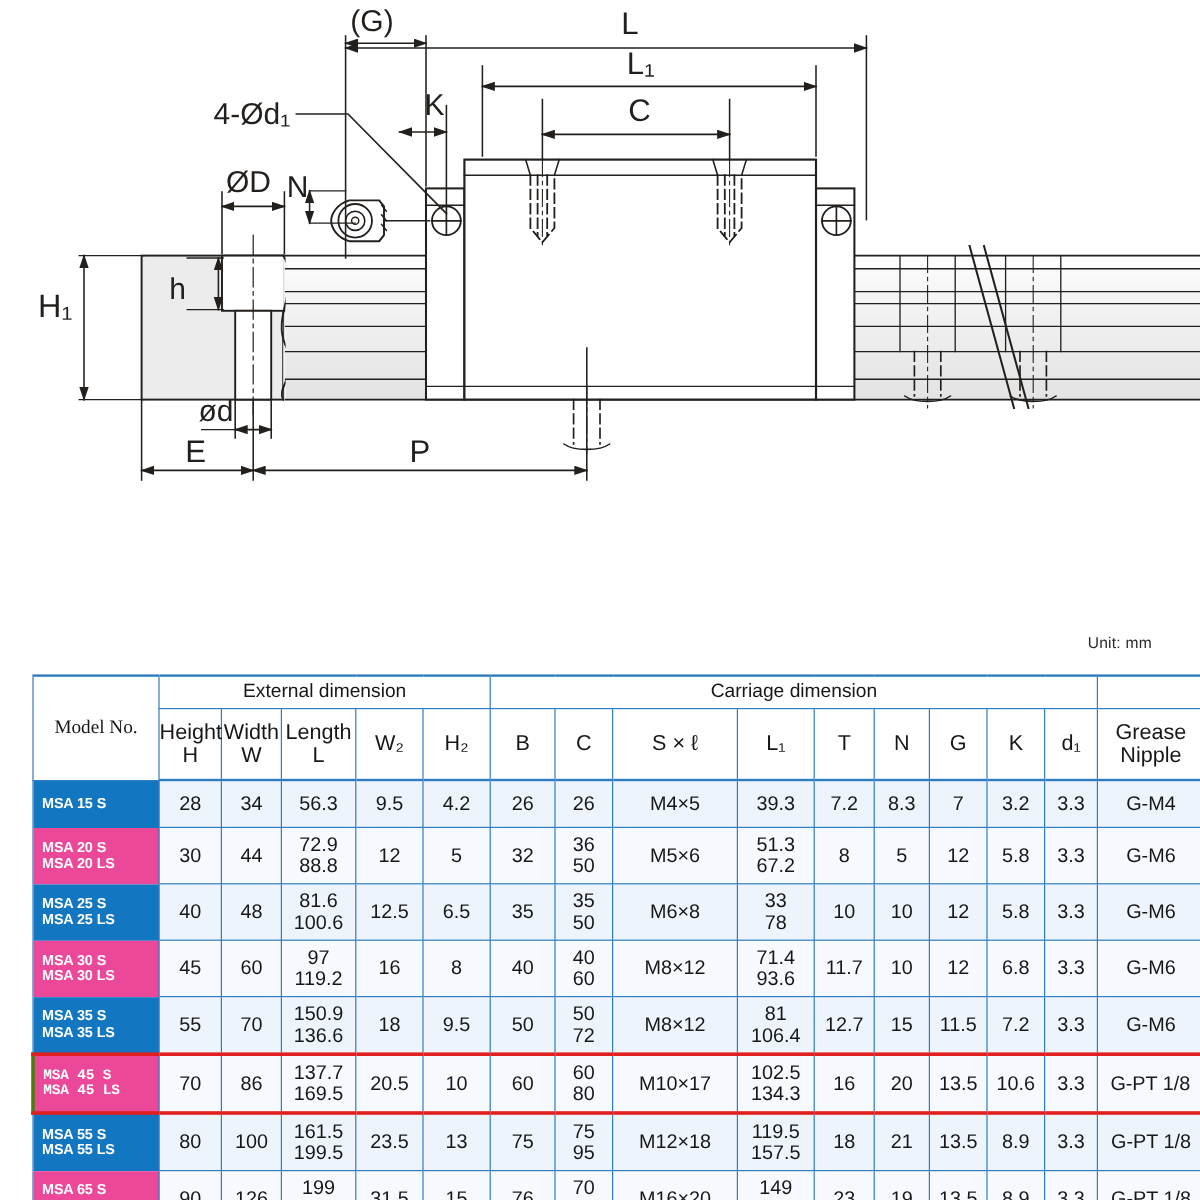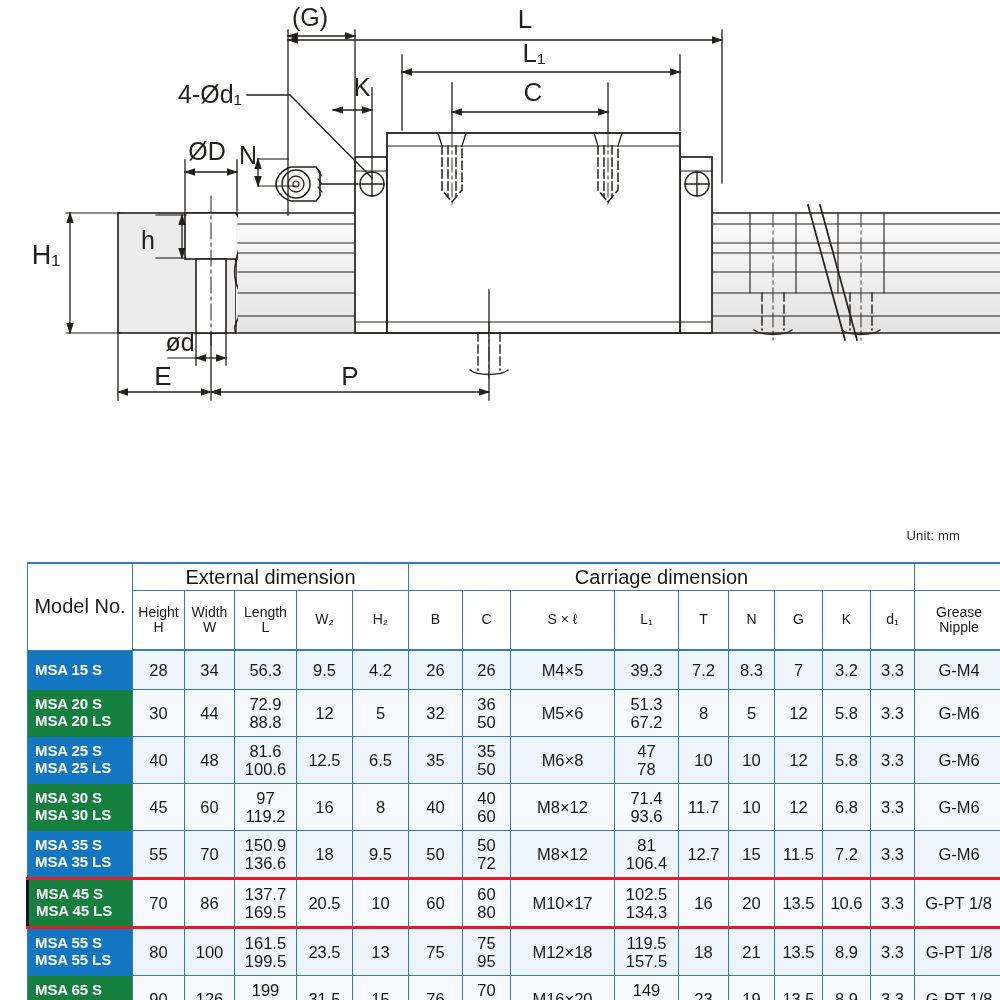--- a/index.html
+++ b/index.html
@@ -53,34 +53,35 @@
     padding: 0;
     border-left: 1.6px solid #2f7dc0;
     border-right: 1.6px solid #2f7dc0;
   }
   
   thead tr.grp th {
     border-top: 2.2px solid #2f7dc0;
     border-bottom: 1.6px solid #2f7dc0;
     height: 26px;
     font-weight: normal;
-    font-size: 20px;
+    font-size: 16px;
   }
   thead tr.sub th {
     border-bottom: 2.2px solid #2f7dc0;
     height: 58px;
     font-weight: normal;
-    font-size: 14px;
+    font-size: 18px;
     line-height: 1.08;
   }
   th.modelhead {
     border-left: none;
     border-top: 2.2px solid #2f7dc0;
     border-bottom: 2.2px solid #2f7dc0;
     font-size: 16.5px;
+    font-family: Liberation Serif, serif;
   }
   th.greasehead {
     border-right: none;
     border-top: none;
   }
   th.blank-top {
     border-top: 2.2px solid #2f7dc0;
     border-bottom: none;
     border-right: none;
   }
@@ -91,40 +92,40 @@
     border-right: none;
     border-bottom: 1.6px solid #2f7dc0;
     background: #eef4fb;
     height: 38px;
     line-height: 1.1;
   }
   tbody tr.tall td { height: 46px; }
   tbody tr td.model {
     color: #ffffff;
     font-weight: bold;
-    font-size: 15px;
+    font-size: 12px;
     text-align: left;
     padding-left: 7px;
     line-height: 1.12;
     letter-spacing: -0.1px;
     border-bottom: none;
   }
   td.model.blue  { background: #1277c0; }
-  td.model.gray  { background: #15803d; }
+  td.model.gray  { background: #ec4899; }
   tbody tr.alt td { background: #f6f9fd; }
 
   .stack { display: block; }
   .stack span { display: block; }
 
   
   tbody tr.hl td {
     border-top: 3px solid #e11f1f;
     border-bottom: 3px solid #e11f1f;
   }
-  tbody tr.hl td:first-child { border-left: 3px solid #0f172a; }
+  tbody tr.hl td:first-child { border-left: 3px solid #4d7c0f; font-family: Liberation Mono, monospace; }
   tbody tr.hl td:last-child  { border-right: 3px solid #e11f1f; }
 
   
   tbody tr.last td { border-bottom: none; }
 </style>
 </head>
 <body>
 
 <div id="drawing-region">
 <svg id="drawing-svg" width="1000" height="500" viewBox="0 0 1000 500">
@@ -454,21 +455,21 @@
           <td><span>35</span></td>
           <td>
             <span class="stack">
               <span>35</span>
               <span>50</span>
             </span>
           </td>
           <td><span>M6×8</span></td>
           <td>
             <span class="stack">
-              <span>47</span>
+              <span>33</span>
               <span>78</span>
             </span>
           </td>
           <td><span>10</span></td>
           <td><span>10</span></td>
           <td><span>12</span></td>
           <td><span>5.8</span></td>
           <td><span>3.3</span></td>
           <td><span>G-M6</span></td>
         </tr>

